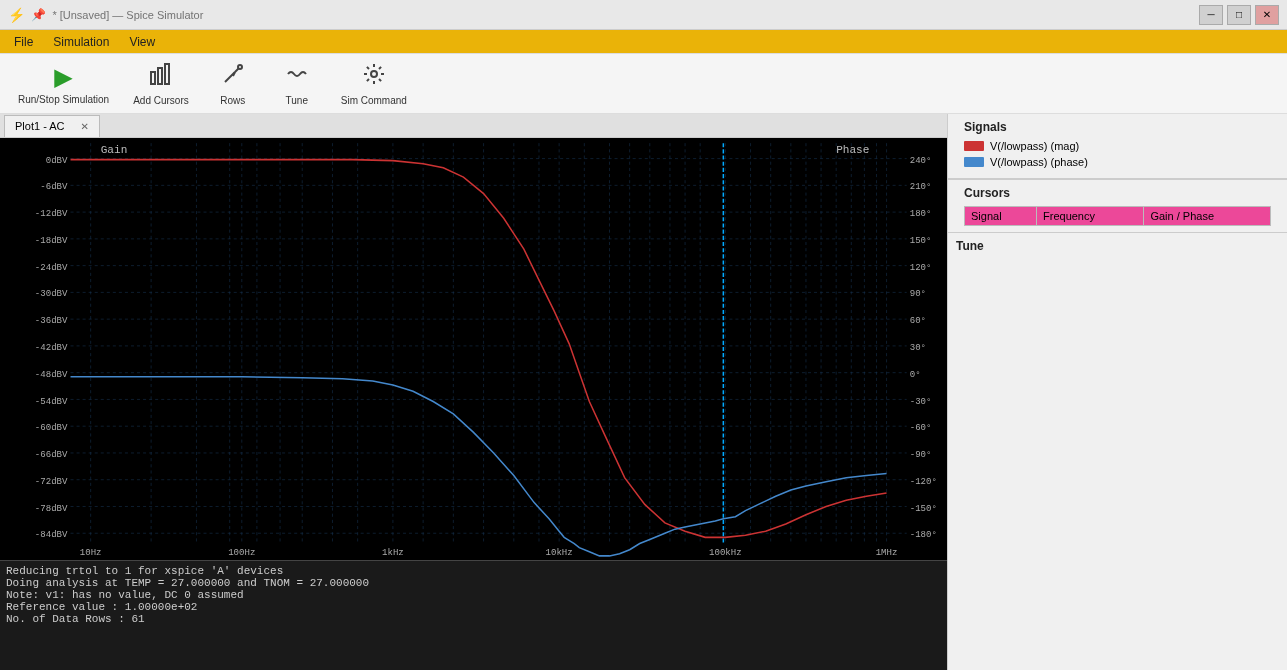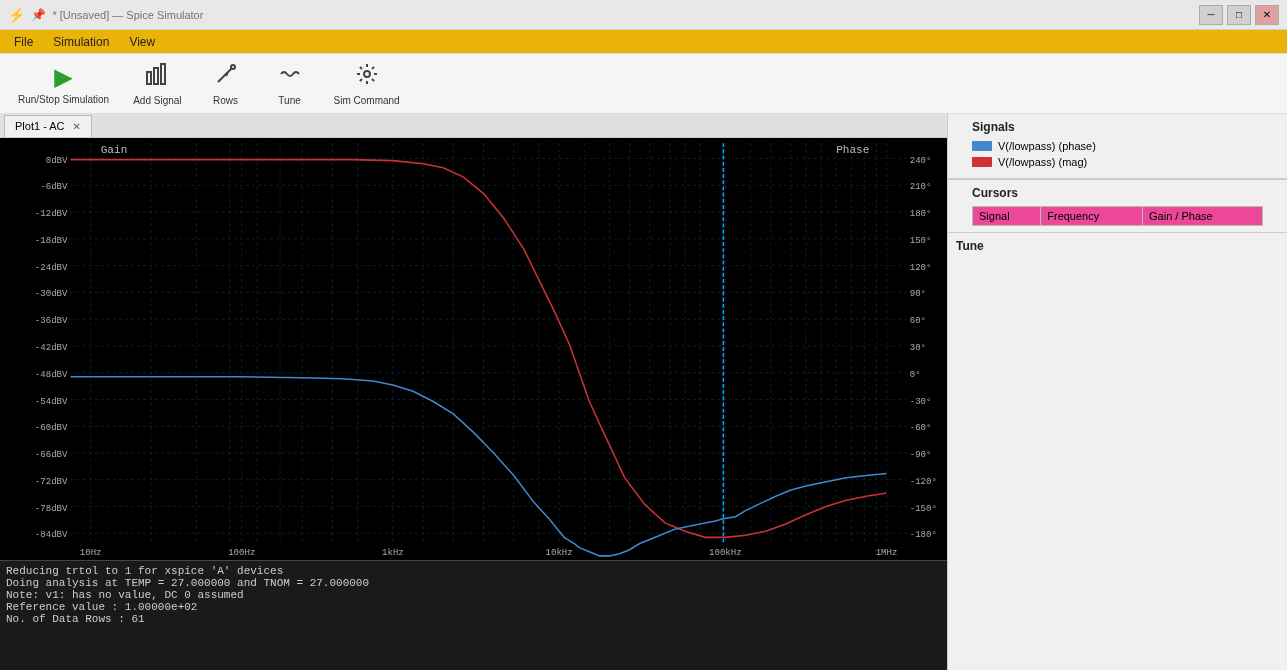--- a/index.html
+++ b/index.html
@@ -86,21 +86,21 @@
       border-bottom: 1px solid #ccc;
     }
     .tab {
       background: #d4d4d4;
       border: 1px solid #bbb;
       border-bottom: none;
       padding: 2px 10px;
       font-size: 11px;
       display: flex;
       align-items: center;
-      gap: 8px;
+      gap: 16px;
       cursor: pointer;
       height: 22px;
     }
     .tab.active { background: #f0f0f0; }
     .tab-close { font-size: 10px; color: #666; cursor: pointer; }
 
     
     .plot-canvas {
       background: #000;
       flex: 1;
@@ -125,21 +125,21 @@
     .right-panel {
       width: 340px;
       background: #f0f0f0;
       border-left: 1px solid #ccc;
       display: flex;
       flex-direction: column;
     }
 
     .panel-section {
       border-bottom: 1px solid #ccc;
-      padding: 6px 24px;
+      padding: 6px 16px;
     }
     .panel-section-title {
       font-size: 12px;
       font-weight: bold;
       color: #222;
       margin-bottom: 6px;
     }
 
     .signal-item {
       display: flex;
@@ -213,21 +213,21 @@
     <span class="label">Run/Stop Simulation</span>
   </div>
   <div class="toolbar-btn">
     <span class="icon" style="font-size:22px; color:#333;">
       <svg width="24" height="24" viewBox="0 0 24 24" fill="none" stroke="#444" stroke-width="2">
         <rect x="2" y="10" width="4" height="12"></rect>
         <rect x="9" y="6" width="4" height="16"></rect>
         <rect x="16" y="2" width="4" height="20"></rect>
       </svg>
     </span>
-    <span class="label">Add Signal</span>
+    <span class="label">Add Cursors</span>
   </div>
   <div class="toolbar-btn">
     <span class="icon" style="font-size:22px; color:#333;">
       <svg width="24" height="24" viewBox="0 0 24 24" fill="none" stroke="#444" stroke-width="2">
         <line x1="4" y1="20" x2="14" y2="10"></line>
         <line x1="14" y1="10" x2="18" y2="6"></line>
         <circle cx="19" cy="5" r="2"></circle>
         <line x1="14" y1="10" x2="12" y2="14"></line>
       </svg>
     </span>
@@ -469,26 +469,26 @@
       <div> Reference value :  1.00000e+02</div>
       <div>No. of Data Rows : 61</div>
     </div>
   </div>
 
   <div class="right-panel">
 
     <div class="panel-section">
       <div class="panel-section-title">Signals</div>
       <div class="signal-item">
+        <div class="signal-color-box" style="background:#cc3333; border: 2px solid #cc3333;"></div>
+        <span>V(/lowpass) (mag)</span>
+      </div>
+      <div class="signal-item">
         <div class="signal-color-box" style="background:#4488cc; border: 2px solid #4488cc;"></div>
         <span>V(/lowpass) (phase)</span>
-      </div>
-      <div class="signal-item">
-        <div class="signal-color-box" style="background:#cc3333; border: 2px solid #cc3333;"></div>
-        <span>V(/lowpass) (mag)</span>
       </div>
     </div>
 
     <div style="height:1px; background:#ccc; margin: 0;"></div>
 
     <div class="panel-section">
       <div class="panel-section-title">Cursors</div>
       <table class="cursors-table">
         <thead>
           <tr>

